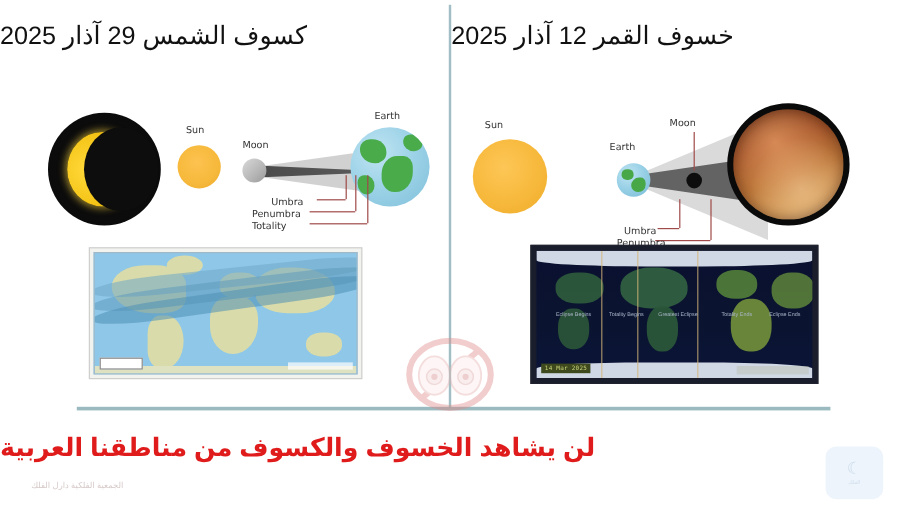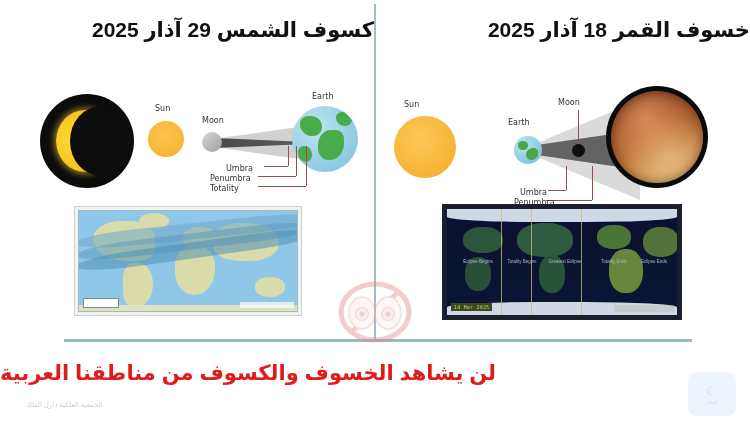--- a/index.html
+++ b/index.html
@@ -19,22 +19,22 @@
     background:#8fb3b8;opacity:.85;
   }
   .h-divider{
     position:absolute;left:64px;top:339px;width:628px;height:3px;
     background:#8fb3b8;opacity:.9;
   }
 
   
   .title{
     position:absolute;top:18px;
-    font-size:21px;font-weight:bold;color:#111;
-    direction:rtl;text-align:right;white-space:nowrap;
+    font-size:21px;font-weight:normal;color:#111;
+    direction:rtl;text-align:left;white-space:nowrap;
     letter-spacing:0px;
   }
   .title-left{left:0;width:374px;}
   .title-right{left:376px;width:374px;}
 
   
   .panel{position:absolute;top:78px;height:258px;}
   .panel-left{left:0;width:374px;}
   .panel-right{left:376px;width:374px;}
 
@@ -249,21 +249,21 @@
 </style>
 </head>
 <body>
 
 <div class="stage">
 
   <div class="v-divider"></div>
   <div class="h-divider"></div>
 
   <div class="title title-left">كسوف الشمس 29 آذار 2025</div>
-  <div class="title title-right">خسوف القمر 18 آذار 2025</div>
+  <div class="title title-right">خسوف القمر 12 آذار 2025</div>
 
   <div class="panel panel-left">
 
     <div class="solar-photo">
       <div class="crescent"></div>
       <div class="crescent-mask"></div>
     </div>
 
     <div class="lbl lbl-sun-left">Sun</div>
     <div class="sun-dot-left"></div>

